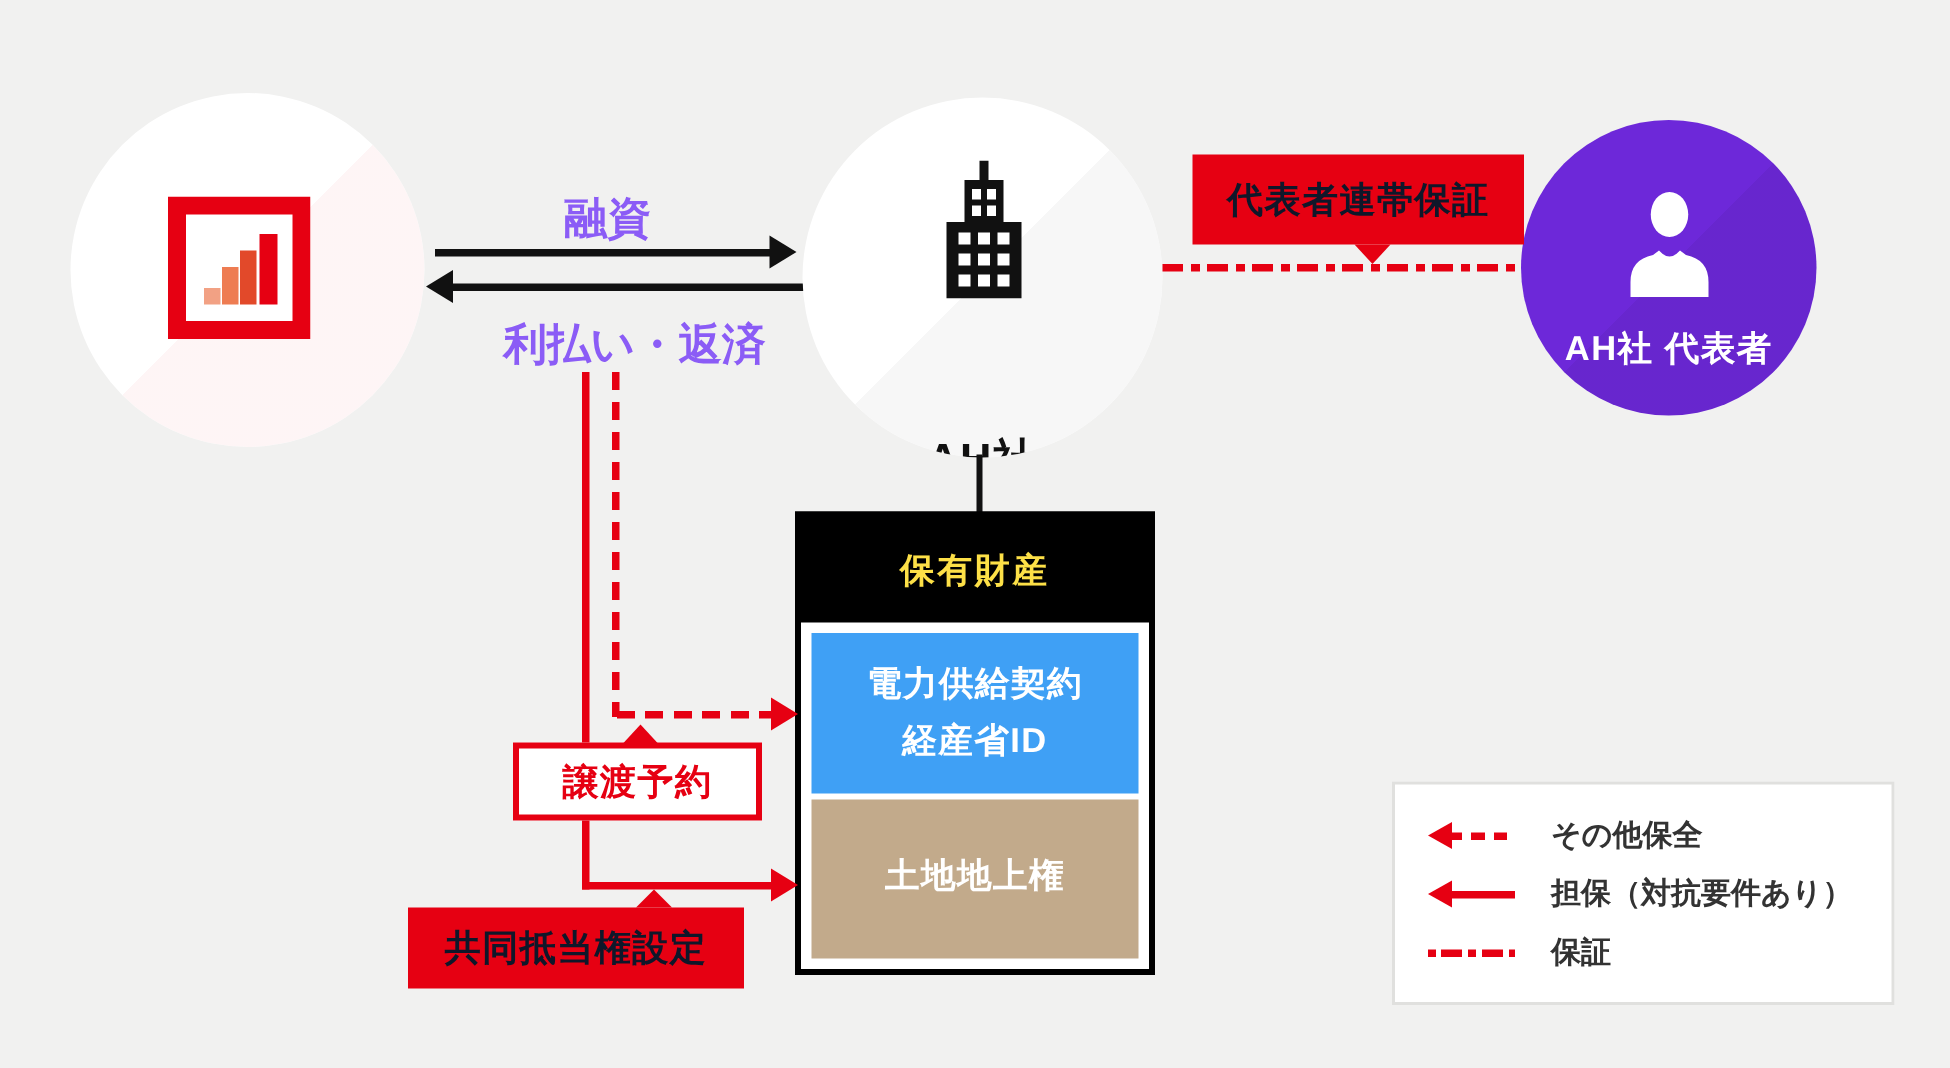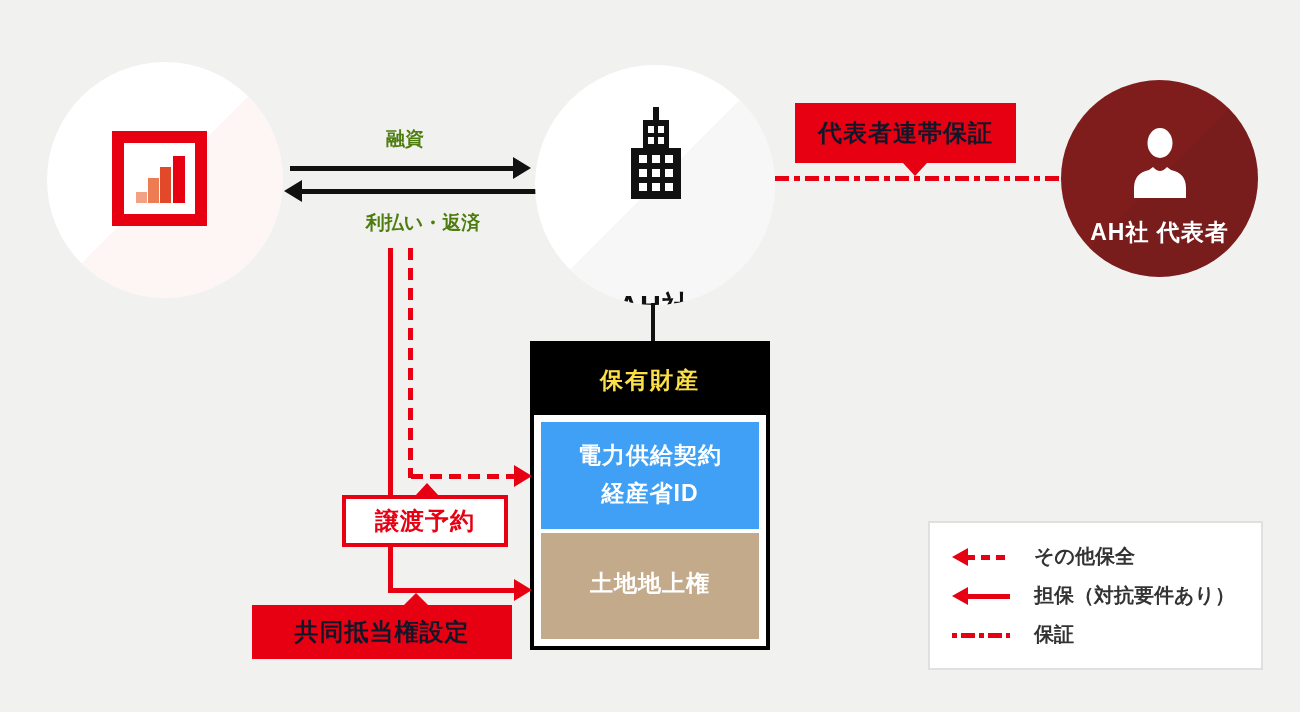--- a/index.html
+++ b/index.html
@@ -7,38 +7,38 @@
     position:relative;width:1300px;height:712px;background:#f1f1f0;
     font-family:"Liberation Sans",sans-serif;overflow:hidden;
   }
   
   .circle{position:absolute;border-radius:50%;overflow:hidden;}
   .circle::after{content:"";position:absolute;inset:0;border-radius:50%;}
   .circle-lender{left:47px;top:62px;width:236px;height:236px;background:#ffffff;}
   .circle-lender::after{background:linear-gradient(135deg,transparent 50%,rgba(230,0,18,0.04) 50%);}
   .circle-company{left:535px;top:65px;width:240px;height:240px;background:#ffffff;}
   .circle-company::after{background:linear-gradient(135deg,transparent 50%,rgba(0,0,0,0.03) 50%);}
-  .circle-rep{left:1061px;top:80px;width:197px;height:197px;background:#7f1d1d;}
+  .circle-rep{left:1014px;top:80px;width:197px;height:197px;background:#6d28d9;}
   .circle-rep::after{background:linear-gradient(135deg,transparent 50%,rgba(0,0,0,0.05) 50%);}
   .node-icon{position:absolute;z-index:1;}
   .lender-logo{left:65px;top:69px;}
   .building{left:93px;top:42px;}
   .person{left:66px;top:46px;}
   .node-label{position:absolute;left:0;width:100%;text-align:center;font-weight:bold;z-index:1;}
   .company-label{top:222px;font-size:29px;color:#111;letter-spacing:1px;}
   .rep-label{top:137px;font-size:23px;color:#ffffff;letter-spacing:1px;}
   
   .hline{position:absolute;height:5px;background:#111;}
   .loan-line{left:290px;top:166px;width:224px;}
   .loan-head{position:absolute;left:513px;top:157px;width:0;height:0;
     border-left:18px solid #111;border-top:11px solid transparent;border-bottom:11px solid transparent;}
   .repay-line{left:301px;top:189px;width:240px;}
   .repay-head{position:absolute;left:284px;top:180px;width:0;height:0;
     border-right:18px solid #111;border-top:11px solid transparent;border-bottom:11px solid transparent;}
-  .flow-label{position:absolute;text-align:center;font-weight:bold;color:#4d7c0f;font-size:19px;}
+  .flow-label{position:absolute;text-align:center;font-weight:bold;color:#8b5cf6;font-size:29px;}
   .loan-label{left:330px;top:126px;width:150px;}
   .repay-label{left:313px;top:210px;width:220px;}
   
   .banner{position:absolute;background:#e60012;color:#0f172a;font-weight:bold;font-size:24px;
     display:flex;align-items:center;justify-content:center;letter-spacing:1px;z-index:2;}
   .guarantee-banner{left:795px;top:103px;width:221px;height:60px;}
   .pointer-down{position:absolute;width:0;height:0;
     border-left:12px solid transparent;border-right:12px solid transparent;border-top:13px solid #e60012;}
   .guarantee-pointer{left:108px;bottom:-13px;}
   .guarantee-line{position:absolute;left:775px;top:176px;width:287px;height:5px;
@@ -67,21 +67,21 @@
   .transfer-head{position:absolute;left:514px;top:465px;width:0;height:0;z-index:1;
     border-left:18px solid #e60012;border-top:11px solid transparent;border-bottom:11px solid transparent;}
   
   .transfer-box{position:absolute;left:342px;top:495px;width:166px;height:52px;box-sizing:border-box;
     background:#fff;border:4px solid #e60012;color:#e60012;font-weight:bold;font-size:24px;letter-spacing:1px;
     display:flex;align-items:center;justify-content:center;z-index:3;}
   .pointer-up{position:absolute;width:0;height:0;
     border-left:12px solid transparent;border-right:12px solid transparent;border-bottom:13px solid #e60012;}
   .transfer-pointer{left:69px;top:-16px;}
   
-  .mortgage-banner{left:252px;top:605px;width:260px;height:54px;}
+  .mortgage-banner{left:272px;top:605px;width:224px;height:54px;}
   .mortgage-pointer{left:152px;top:-12px;border-bottom-width:12px;}
   
   .legend{position:absolute;left:928px;top:521px;width:335px;height:149px;box-sizing:border-box;
     background:#fff;border:2px solid #e0e0de;display:flex;flex-direction:column;justify-content:space-evenly;
     padding:8px 22px;}
   .legend-row{display:flex;align-items:center;gap:24px;}
   .legend-symbol{position:relative;width:58px;height:18px;flex:none;}
   .legend-line{position:absolute;top:7px;height:5px;background:#e60012;}
   .sym-solid .legend-line{left:12px;right:0;}
   .sym-solid .legend-arrowhead, .sym-dashed .legend-arrowhead{

